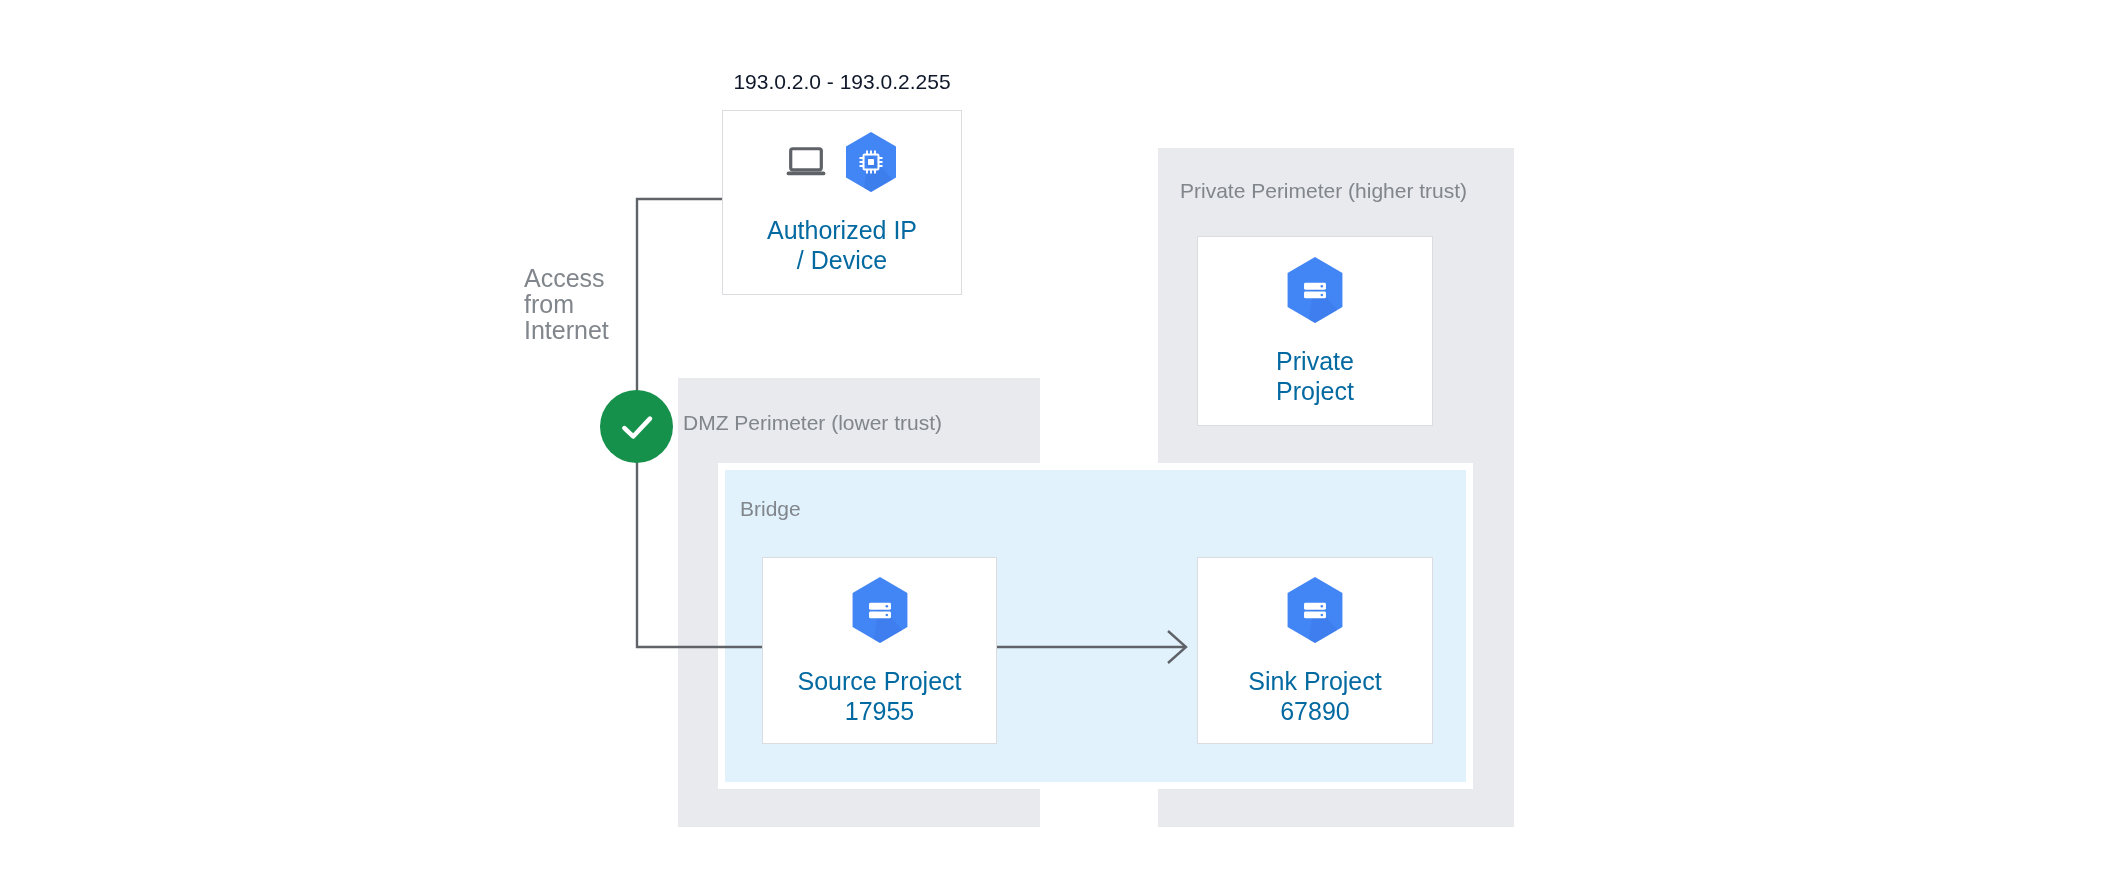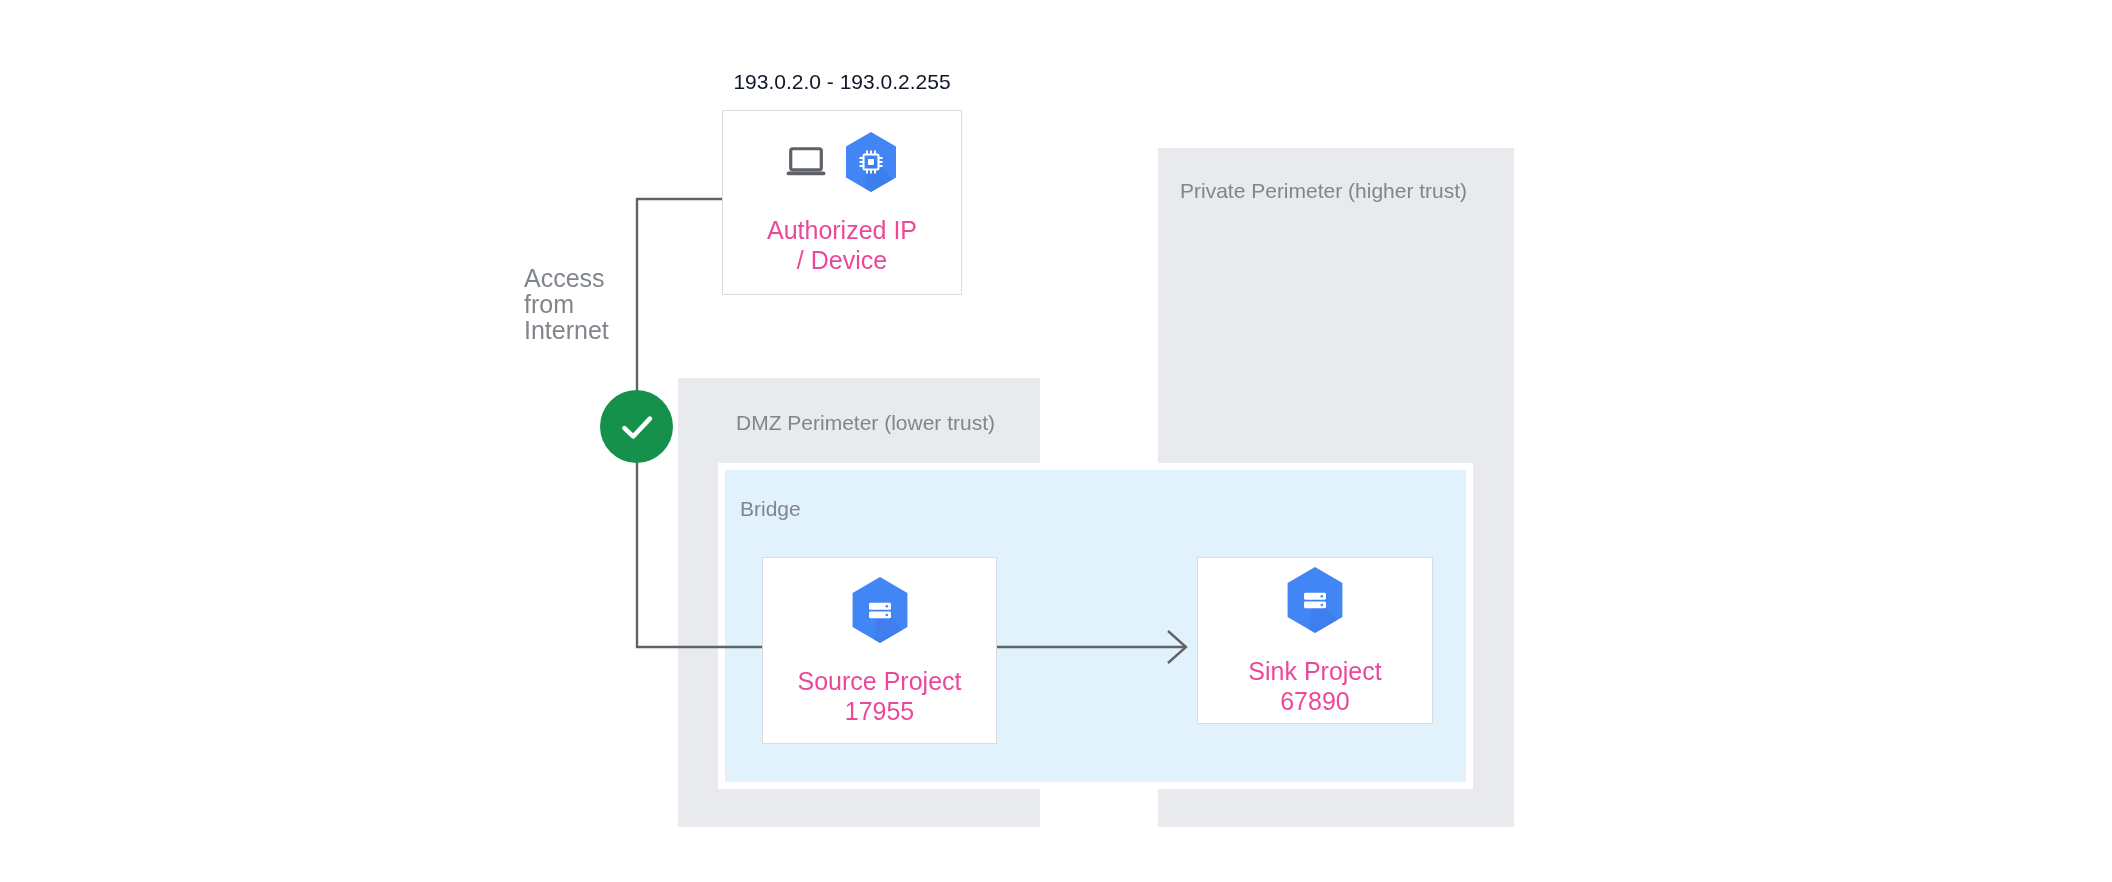--- a/index.html
+++ b/index.html
@@ -61,21 +61,21 @@
     justify-content: center;
   }
   .node-icons {
     display: flex;
     align-items: center;
     justify-content: center;
     gap: 16px;
     margin-bottom: 22px;
   }
   .node-label {
-    color: #ec4899;
+    color: #0369a1;
     font-size: 25px;
     line-height: 30px;
     text-align: center;
     white-space: pre-line;
   }
 
   
   .node-caption {
     position: absolute;
     color: #0f172a;
@@ -114,21 +114,21 @@
     align-items: center;
     justify-content: center;
   }
 </style>
 </head>
 <body>
 
 <div id="canvas">
 
   <div class="perimeter" style="left:678px; top:378px; width:362px; height:449px;"></div>
-  <div class="perimeter-label" style="left:736px; top:410px;">DMZ Perimeter (lower trust)</div>
+  <div class="perimeter-label" style="left:683px; top:410px;">DMZ Perimeter (lower trust)</div>
 
   <div class="perimeter" style="left:1158px; top:148px; width:356px; height:679px;"></div>
   <div class="perimeter-label" style="left:1180px; top:178px;">Private Perimeter (higher trust)</div>
 
   <div class="bridge" style="left:718px; top:463px; width:755px; height:326px;"></div>
   <div class="bridge-label" style="left:740px; top:496px;">Bridge</div>
 
   <svg class="overlay" viewBox="0 0 2112 882" xmlns="http://www.w3.org/2000/svg">
 
     <path d="M 722 199 L 637 199 L 637 647 L 762 647" fill="none" stroke="#5f6368" stroke-width="2.4" stroke-linejoin="miter" stroke-linecap="butt"></path>
@@ -178,50 +178,77 @@
             <line x1="35.6" y1="31" x2="38.8" y2="31"></line>
             <line x1="35.6" y1="35" x2="38.8" y2="35"></line>
           </g>
         </svg>
       </span>
     </div>
     <div class="node-label">Authorized IP
 / Device</div>
   </div>
 
-
-  <div class="node" style="left:762px; top:557px; width:235px; height:187px;">
+  <div class="node" style="left:1197px; top:236px; width:236px; height:190px;">
     <div class="node-icons">
       <span style="display:inline-flex;">
         <svg width="62" height="68" viewBox="0 0 56 62" xmlns="http://www.w3.org/2000/svg">
           <defs>
-            <clipPath id="hexclip3">
-              <path d="M28 1 L53 15.5 L53 46.5 L28 61 L3 46.5 L3 15.5 Z"></path>
-            </clipPath>
-          </defs>
-          <path d="M28 1 L53 15.5 L53 46.5 L28 61 L3 46.5 L3 15.5 Z" fill="#4285f4"></path>
-          <g clip-path="url(#hexclip3)">
+            <clipPath id="hexclip2">
+              <path d="M28 1 L53 15.5 L53 46.5 L28 61 L3 46.5 L3 15.5 Z"></path>
+            </clipPath>
+          </defs>
+          <path d="M28 1 L53 15.5 L53 46.5 L28 61 L3 46.5 L3 15.5 Z" fill="#4285f4"></path>
+          <g clip-path="url(#hexclip2)">
             <polygon points="27,26 53,54 53,62 22,62" fill="#3b78e7" opacity="0.5"></polygon>
           </g>
           <g fill="#ffffff">
             <rect x="18" y="24.5" width="20" height="6.2" rx="1.3"></rect>
             <rect x="18" y="32.4" width="20" height="6.2" rx="1.3"></rect>
           </g>
           <g fill="#4285f4">
             <circle cx="34.2" cy="27.6" r="1.15"></circle>
             <circle cx="34.2" cy="35.5" r="1.15"></circle>
           </g>
         </svg>
       </span>
     </div>
+    <div class="node-label">Private
+Project</div>
+  </div>
+
+  <div class="node" style="left:762px; top:557px; width:235px; height:187px;">
+    <div class="node-icons">
+      <span style="display:inline-flex;">
+        <svg width="62" height="68" viewBox="0 0 56 62" xmlns="http://www.w3.org/2000/svg">
+          <defs>
+            <clipPath id="hexclip3">
+              <path d="M28 1 L53 15.5 L53 46.5 L28 61 L3 46.5 L3 15.5 Z"></path>
+            </clipPath>
+          </defs>
+          <path d="M28 1 L53 15.5 L53 46.5 L28 61 L3 46.5 L3 15.5 Z" fill="#4285f4"></path>
+          <g clip-path="url(#hexclip3)">
+            <polygon points="27,26 53,54 53,62 22,62" fill="#3b78e7" opacity="0.5"></polygon>
+          </g>
+          <g fill="#ffffff">
+            <rect x="18" y="24.5" width="20" height="6.2" rx="1.3"></rect>
+            <rect x="18" y="32.4" width="20" height="6.2" rx="1.3"></rect>
+          </g>
+          <g fill="#4285f4">
+            <circle cx="34.2" cy="27.6" r="1.15"></circle>
+            <circle cx="34.2" cy="35.5" r="1.15"></circle>
+          </g>
+        </svg>
+      </span>
+    </div>
     <div class="node-label">Source Project
 17955</div>
   </div>
 
-  <div class="node" style="left:1197px; top:557px; width:236px; height:167px;">
+  <div class="node" style="left:1197px; top:557px; width:236px; height:187px;">
     <div class="node-icons">
       <span style="display:inline-flex;">
         <svg width="62" height="68" viewBox="0 0 56 62" xmlns="http://www.w3.org/2000/svg">
           <defs>
             <clipPath id="hexclip4">
               <path d="M28 1 L53 15.5 L53 46.5 L28 61 L3 46.5 L3 15.5 Z"></path>
             </clipPath>
           </defs>
           <path d="M28 1 L53 15.5 L53 46.5 L28 61 L3 46.5 L3 15.5 Z" fill="#4285f4"></path>
           <g clip-path="url(#hexclip4)">

